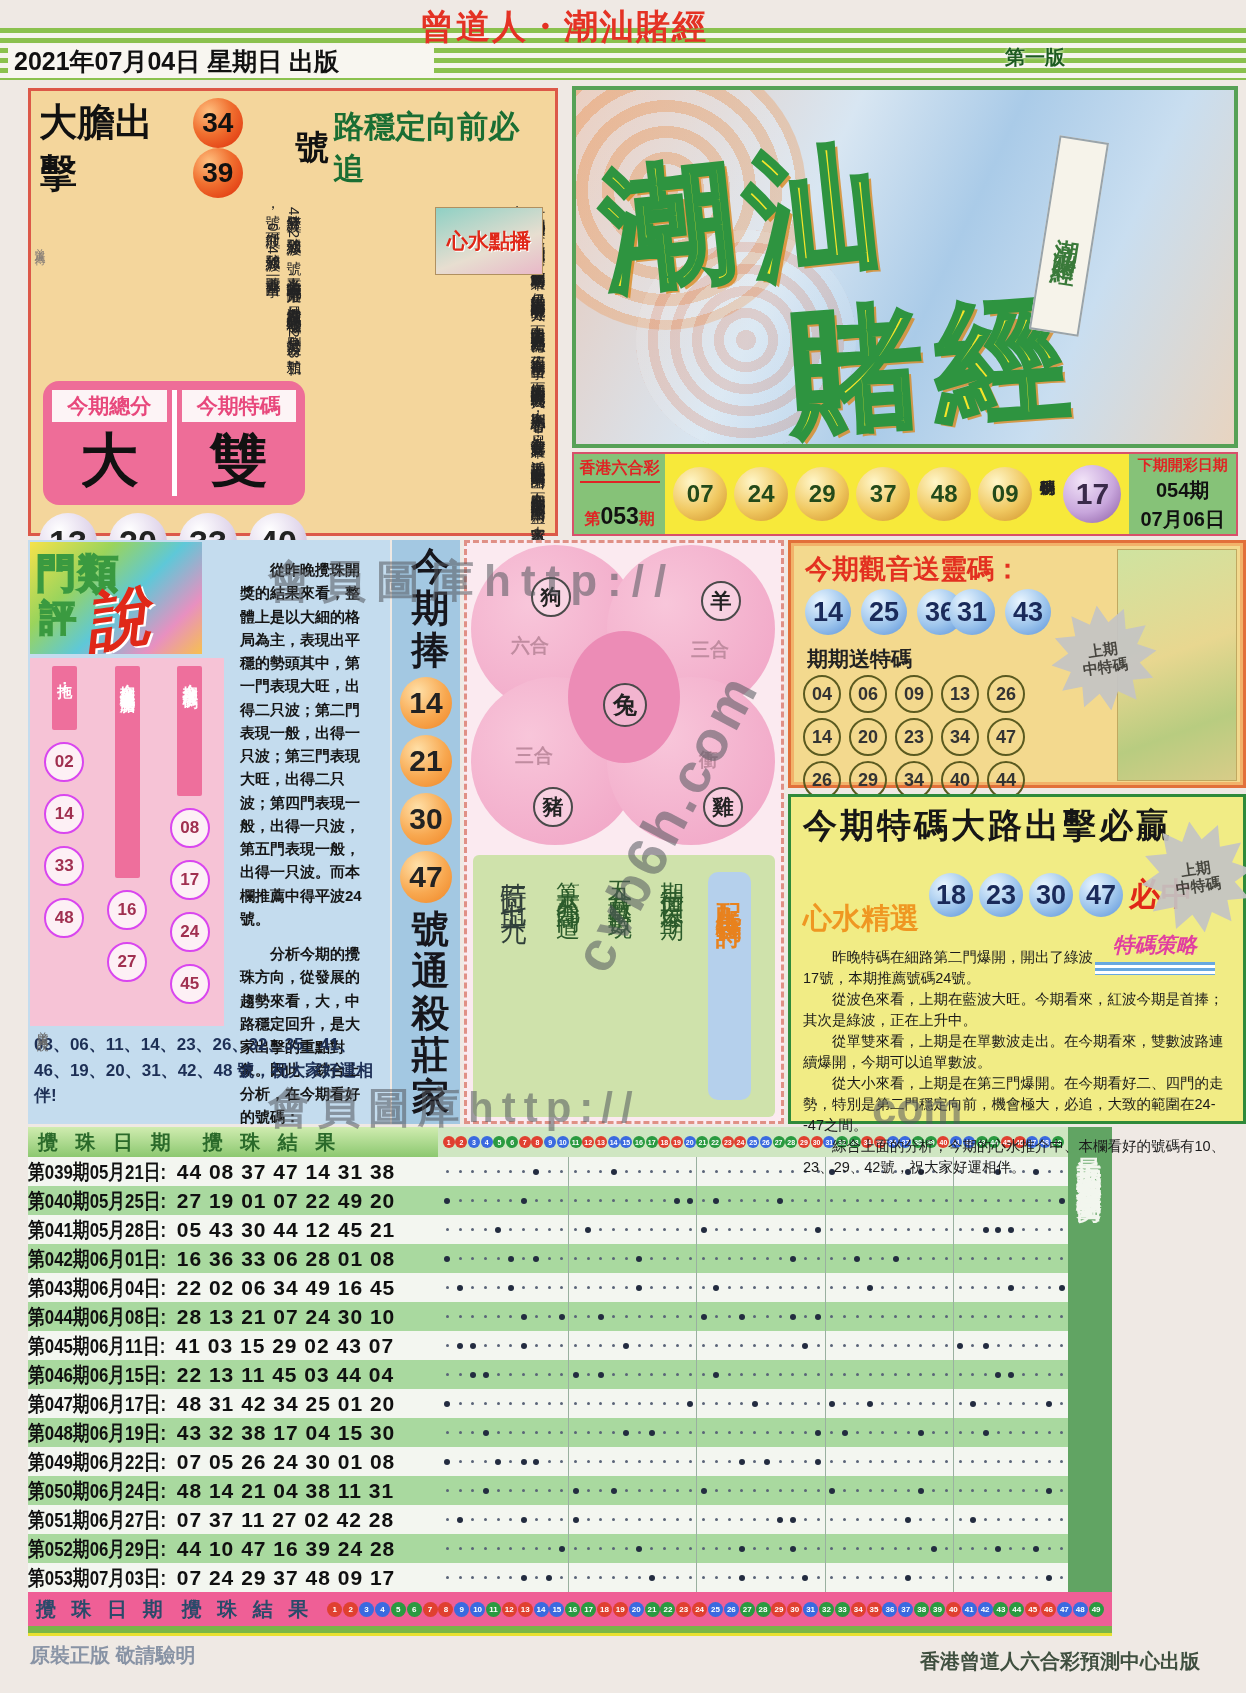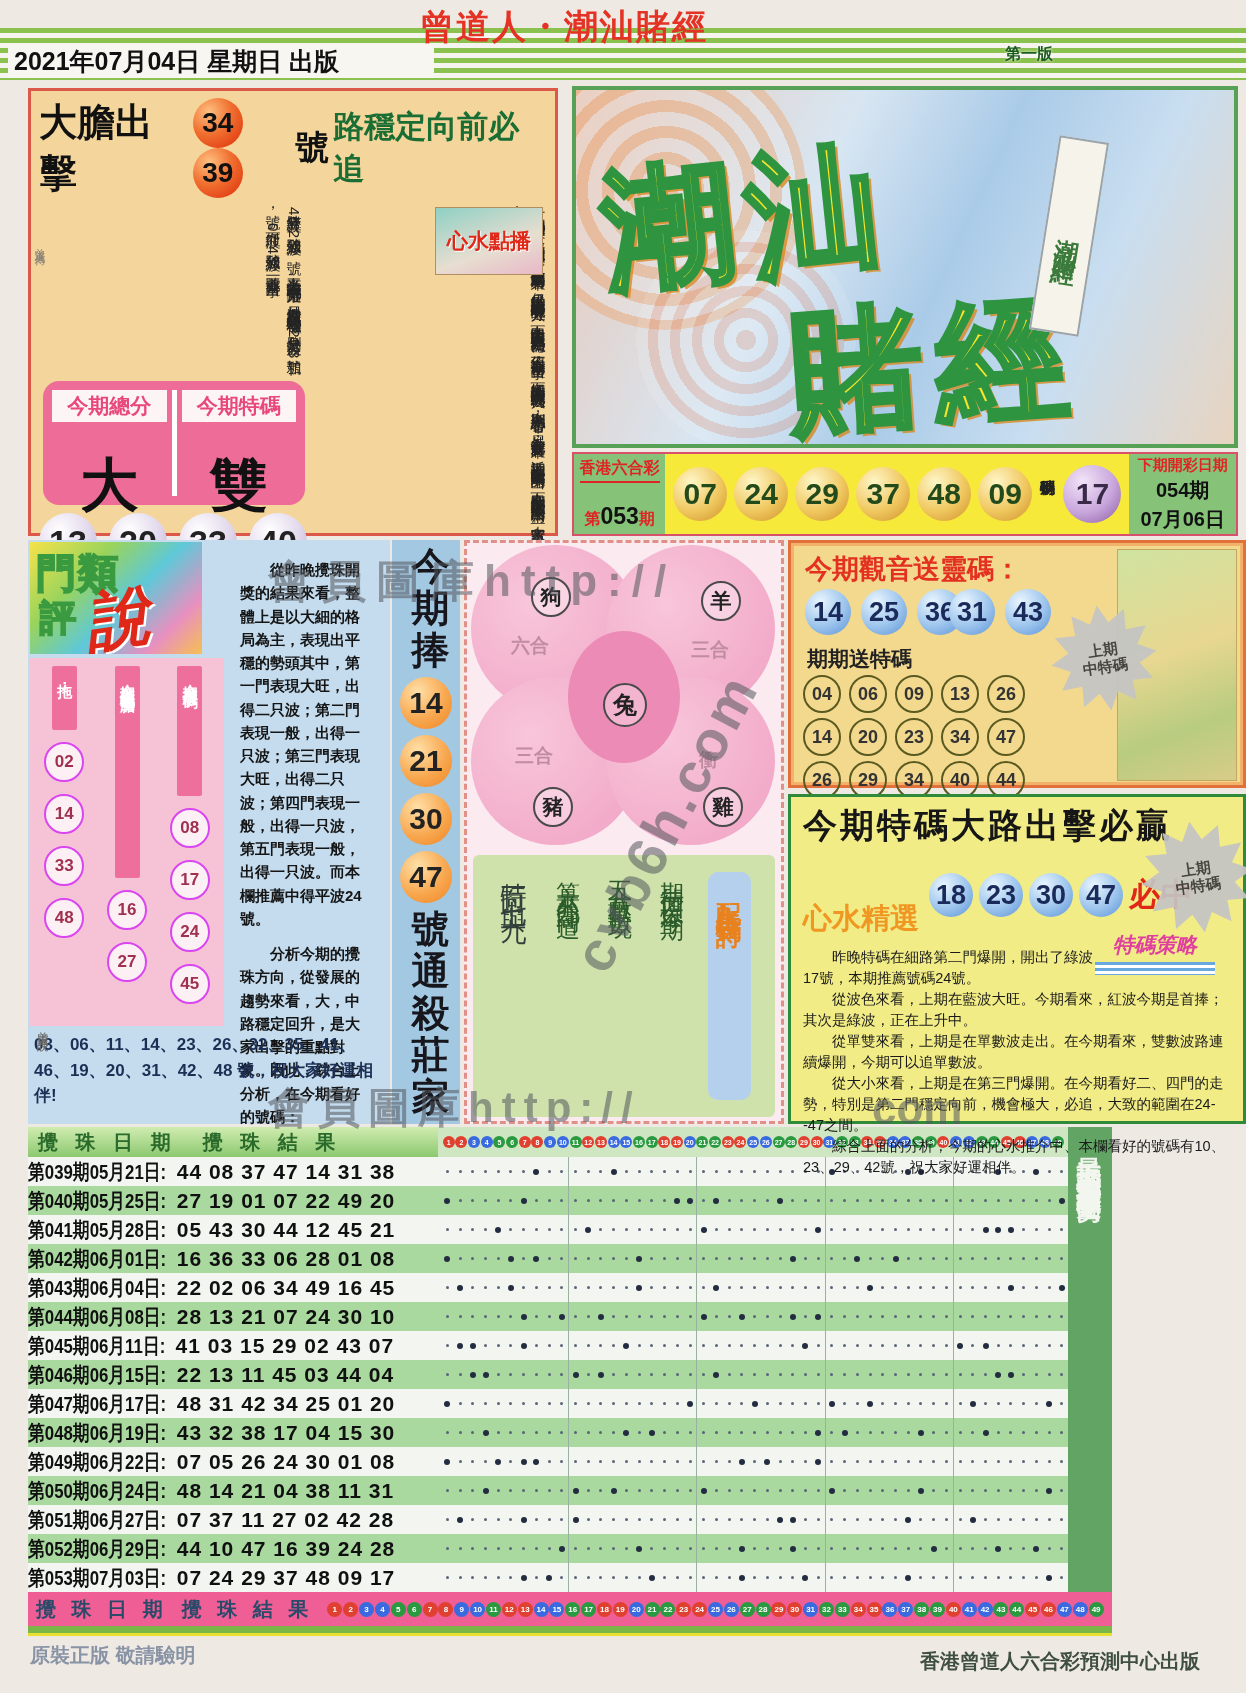--- a/index.html
+++ b/index.html
@@ -12,41 +12,41 @@
   .abs{position:absolute;}
   .vtext{writing-mode:vertical-rl;}
   
   .stripes{left:0;top:28px;width:1246px;height:52px;
     background:repeating-linear-gradient(180deg,#8bc14e 0 5px,#f6f4ee 5px 10px);}
   .date-band{left:8px;top:44px;width:420px;height:34px;background:#f8f6f0;
     font-size:25px;font-weight:700;color:#111;line-height:34px;padding-left:6px;}
   .masthead-title{left:420px;top:4px;width:330px;height:44px;color:#e43224;
     font-size:34px;font-weight:800;letter-spacing:2px;}
   .edition{left:1005px;top:44px;width:110px;height:30px;color:#1d5c20;
-    font-size:16px;font-weight:700;text-shadow:0 0 3px #fff;}
+    font-size:20px;font-weight:700;text-shadow:0 0 3px #fff;}
   
   .attack-box{left:28px;top:88px;width:530px;height:448px;background:#f4d69c;
     border:3px solid #dc5848;box-sizing:border-box;}
   .attack-head{display:flex;align-items:center;gap:4px;padding:6px 8px 2px 8px;}
   .attack-t1{font-size:38px;font-weight:800;color:#111;}
   .attack-suffix{font-size:34px;font-weight:800;color:#111;}
   .attack-t2{font-size:31px;font-weight:800;color:#1a6e33;margin-left:auto;}
   .ball{display:inline-flex;align-items:center;justify-content:center;border-radius:50%;font-weight:800;}
   .red-ball{width:50px;height:50px;background:radial-gradient(circle at 32% 28%,#ffc080,#f07030 45%,#dd2a08);color:#111;font-size:28px;}
   .attack-body{position:relative;height:372px;margin-top:2px;}
   .article{font-size:15px;line-height:1.4;color:#242424;letter-spacing:1px;}
   .art-right{right:6px;top:0;width:248px;height:362px;}
   .art-left{left:8px;top:0;width:266px;height:170px;}
   .xsdb{right:12px;top:4px;width:106px;height:66px;z-index:3;
     background:linear-gradient(160deg,#8fd0c4,#e7ded0 60%,#e8b8c8);
     border:1px solid #b09060;display:flex;align-items:center;justify-content:center;}
   .xsdb span{font-size:21px;font-weight:800;color:#e02818;text-shadow:1px 1px 0 #fff;}
   .score-box{left:12px;top:178px;width:262px;height:124px;background:#ee6d98;border-radius:16px;
     display:flex;gap:5px;padding:9px;box-sizing:border-box;}
-  .score-col{flex:1;display:flex;flex-direction:column;gap:25px;}
+  .score-col{flex:1;display:flex;flex-direction:column;}
   .score-col+.score-col{border-left:5px solid #fff;padding-left:5px;}
   .sc-h{background:#fdf4f6;color:#e8487c;font-size:21px;font-weight:800;text-align:center;height:32px;line-height:32px;}
   .sc-v{flex:1;display:flex;align-items:center;justify-content:center;font-size:58px;font-weight:800;color:#111;}
   .attack-lav{left:8px;top:310px;display:flex;gap:12px;}
   .lav-ball{width:58px;height:58px;background:radial-gradient(circle at 35% 30%,#ffffff,#e2d8ec 55%,#b9a6d2);color:#222;font-size:34px;}
   .tiny-note{color:#8a8078;font-size:11px;letter-spacing:2px;}
   .note1{left:32px;top:240px;}
   .note2{left:34px;top:1022px;color:#6a6a6a;font-size:12px;}
   
   .mast-box{left:572px;top:86px;width:666px;height:362px;border:4px solid #56a156;box-sizing:border-box;
@@ -63,21 +63,21 @@
   .mlabel{left:468px;top:48px;width:46px;height:192px;background:#f6f3ea;border:2px solid #9aa4aa;
     transform:rotate(9deg);display:flex;align-items:center;justify-content:center;}
   .mlabel span{writing-mode:vertical-rl;font-size:24px;font-weight:700;color:#3a7a3a;letter-spacing:8px;}
   
   .strip-box{left:572px;top:452px;width:666px;height:84px;display:flex;box-sizing:border-box;border:2px solid #d8506a;}
   .strip-left{width:106px;background:#86c278;display:flex;flex-direction:column;align-items:center;justify-content:center;}
   .strip-name{font-size:16px;font-weight:800;color:#e02424;border-bottom:2px solid #e02424;padding-bottom:2px;}
   .strip-period{margin-top:20px;font-size:16px;font-weight:800;color:#e02424;}
   .strip-period b{font-size:23px;color:#111;}
   .strip-mid{flex:1;background:#f7e93a;display:flex;align-items:center;gap:7px;padding:0 8px;}
-  .gold-ball{width:54px;height:54px;background:radial-gradient(circle at 34% 28%,#fff6c8,#f0c860 55%,#cf8f28);color:#234a1a;font-size:30px;}
+  .gold-ball{width:54px;height:54px;background:radial-gradient(circle at 34% 28%,#fff6c8,#f0c860 55%,#cf8f28);color:#234a1a;font-size:24px;}
   .spec-label{writing-mode:vertical-rl;height:52px;font-size:15px;font-weight:700;color:#222;line-height:1.15;}
   .purple-ball{width:58px;height:58px;background:radial-gradient(circle at 34% 28%,#f2e4f8,#c8a6dc 55%,#8858a0);color:#3a2a4a;font-size:30px;}
   .strip-right{width:124px;background:#86c278;display:flex;flex-direction:column;align-items:center;justify-content:center;gap:2px;}
   .next-label{font-size:15px;font-weight:800;color:#e02424;}
   .next-v{font-size:20px;font-weight:800;color:#111;}
   
   .leftcol{left:28px;top:540px;width:362px;height:584px;background:#c4dcee;}
   .logo{left:2px;top:2px;width:172px;height:112px;
     background:linear-gradient(135deg,#f6e24a,#9ad45c 30%,#5ec8d8 55%,#e890c0 80%,#f6c050);overflow:hidden;}
   .logo-a{position:absolute;left:6px;top:4px;font-size:40px;font-weight:800;color:#fdfdf2;-webkit-text-stroke:2px #3a9a40;letter-spacing:2px;}

